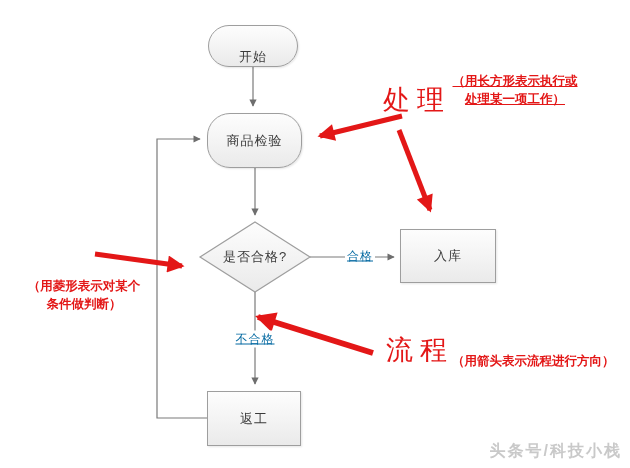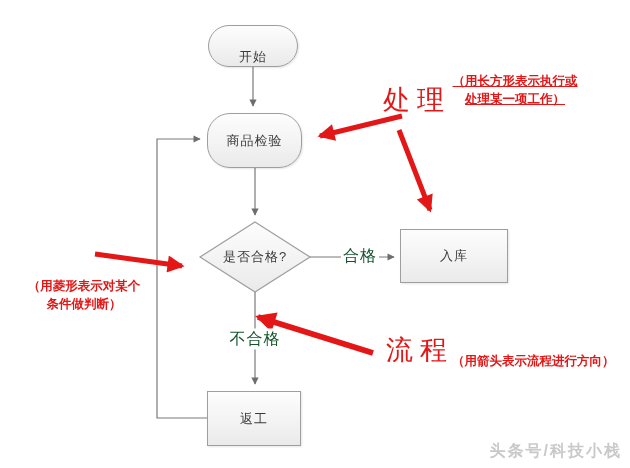--- a/index.html
+++ b/index.html
@@ -16,23 +16,24 @@
     background:linear-gradient(180deg,#fdfdfd 0%,#f3f3f3 55%,#eaeaea 100%);
     border:1px solid #9e9e9e;color:#3a3a3a;font-size:13px;letter-spacing:1px;
     box-shadow:1px 1px 2px rgba(0,0,0,0.10);
     box-sizing:border-box;
   }
   .node.terminator{border-radius:22px;align-items:flex-end;}
   .node.plain{background:none;border:none;box-shadow:none;}
 
   
   .edge-label{
-    position:absolute;background:#ffffff;color:#14532d;font-size:16px;
+    position:absolute;background:#ffffff;color:#0369a1;font-size:12px;
     letter-spacing:1px;padding:0 2px;transform:translate(-50%,-50%);
     white-space:nowrap;
+    text-decoration:underline;
   }
 
   
   .anno-title{
     position:absolute;color:#e31717;font-size:27px;letter-spacing:7px;
     font-family:"Liberation Serif","DejaVu Serif",serif;white-space:nowrap;line-height:1.1;
   }
   .anno-note{
     position:absolute;color:#e31717;font-size:12.5px;font-weight:600;
     line-height:18px;text-align:center;white-space:nowrap;
@@ -82,21 +83,21 @@
   </div>
 
   <div class="node" style="left:207px;top:113px;width:95px;height:55px;border-radius:23px;">
     <span>商品检验</span>
   </div>
 
   <div class="node plain" style="left:200px;top:222px;width:110px;height:70px;">
     <span>是否合格?</span>
   </div>
 
-  <div class="node" style="left:400px;top:229px;width:108px;height:54px;">
+  <div class="node" style="left:400px;top:229px;width:96px;height:54px;">
     <span>入库</span>
   </div>
 
   <div class="node" style="left:207px;top:391px;width:94px;height:55px;">
     <span>返工</span>
   </div>
 
   <div class="edge-label" style="left:360px;top:256px;">合格</div>
   <div class="edge-label" style="left:255px;top:339px;">不合格</div>
 

